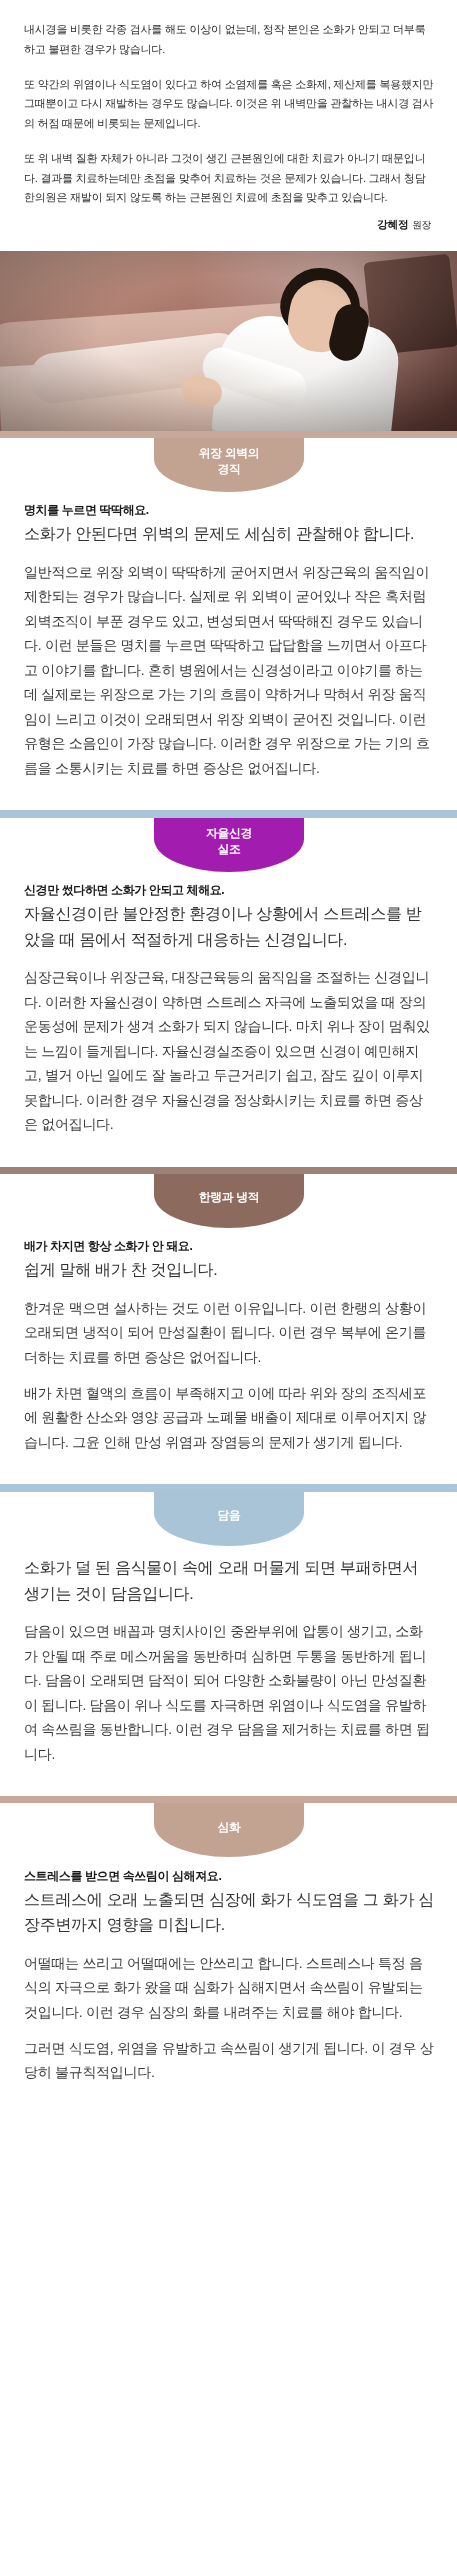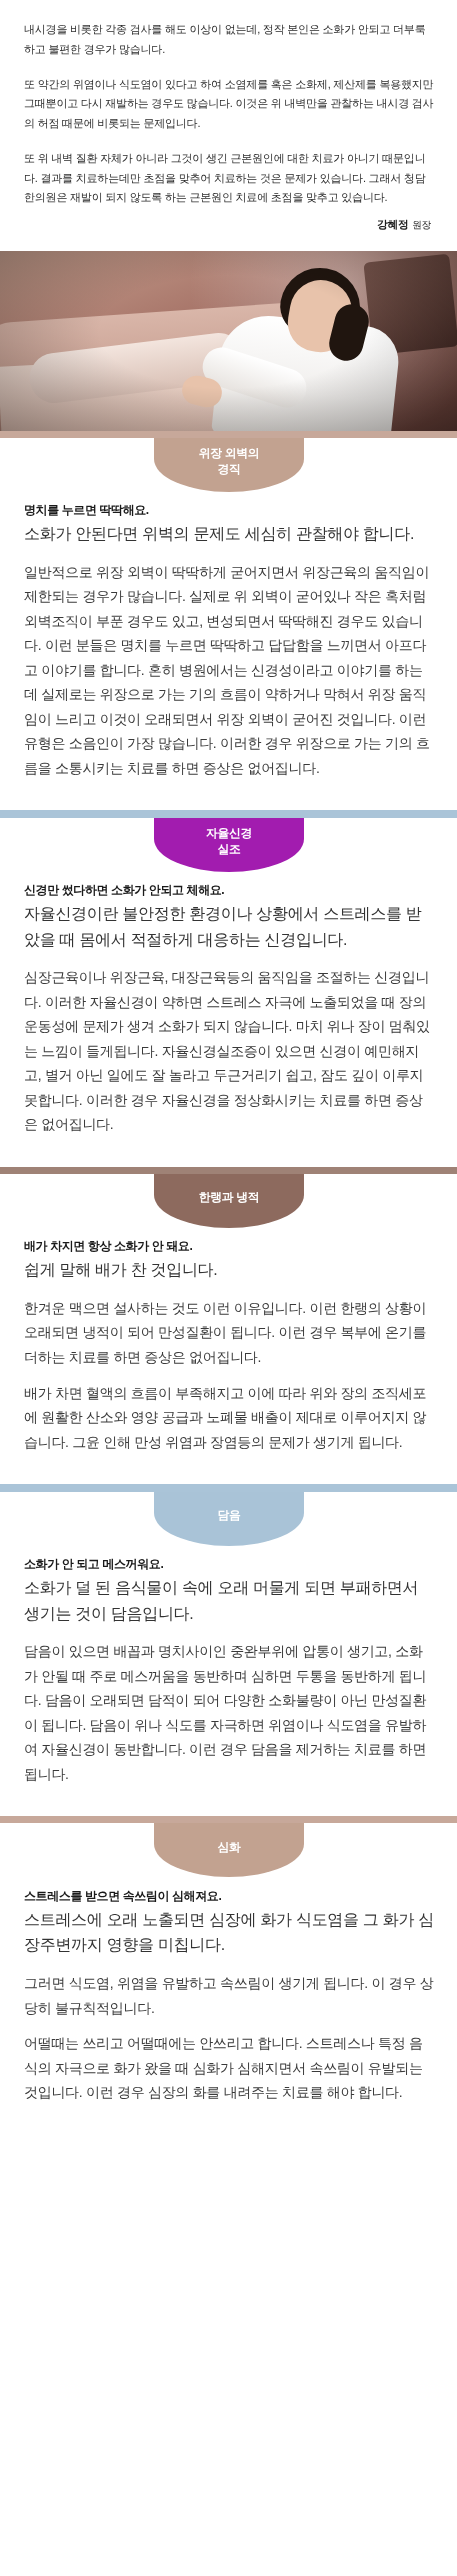--- a/index.html
+++ b/index.html
@@ -274,35 +274,34 @@
           <p class="para">배가 차면 혈액의 흐름이 부족해지고 이에 따라 위와 장의 조직세포에 원활한 산소와 영양 공급과 노폐물 배출이 제대로 이루어지지 않습니다. 그윤 인해 만성 위염과 장염등의 문제가 생기게 됩니다.</p>
         </div>
       </div>
       <div class="divider-space"></div>
       <div class="section">
         <div class="band" style="background: rgb(170, 196, 216);"></div>
         <div class="banner-wrap">
           <div class="banner" style="background: rgb(169, 195, 215);">담음</div>
         </div>
         <div class="section-body">
-          <p class="lead">소화가 안 되고 메스꺼워요.</p>
           <p class="sub">소화가 덜 된 음식물이 속에 오래 머물게 되면 부패하면서 생기는 것이 담음입니다.</p>
-          <p class="para">담음이 있으면 배꼽과 명치사이인 중완부위에 압통이 생기고, 소화가 안될 때 주로 메스꺼움을 동반하며 심하면 두통을 동반하게 됩니다. 담음이 오래되면 담적이 되어 다양한 소화불량이 아닌 만성질환이 됩니다. 담음이 위나 식도를 자극하면 위염이나 식도염을 유발하여 자율신경이 동반합니다. 이런 경우 담음을 제거하는 치료를 하면 됩니다.</p>
+          <p class="para">담음이 있으면 배꼽과 명치사이인 중완부위에 압통이 생기고, 소화가 안될 때 주로 메스꺼움을 동반하며 심하면 두통을 동반하게 됩니다. 담음이 오래되면 담적이 되어 다양한 소화불량이 아닌 만성질환이 됩니다. 담음이 위나 식도를 자극하면 위염이나 식도염을 유발하여 속쓰림을 동반합니다. 이런 경우 담음을 제거하는 치료를 하면 됩니다.</p>
         </div>
       </div>
       <div class="divider-space"></div>
       <div class="section">
         <div class="band" style="background: rgb(199, 168, 154);"></div>
         <div class="banner-wrap">
           <div class="banner" style="background: rgb(194, 162, 144);">심화</div>
         </div>
         <div class="section-body">
           <p class="lead">스트레스를 받으면 속쓰림이 심해져요.</p>
           <p class="sub">스트레스에 오래 노출되면 심장에 화가 식도염을 그 화가 심장주변까지 영향을 미칩니다.</p>
+          <p class="para">어떨때는 쓰리고 어떨때에는 안쓰리고 합니다. 스트레스나 특정 음식의 자극으로 화가 왔을 때 심화가 심해지면서 속쓰림이 유발되는 것입니다. 이런 경우 심장의 화를 내려주는 치료를 해야 합니다.</p>
           <p class="para">그러면 식도염, 위염을 유발하고 속쓰림이 생기게 됩니다. 이 경우 상당히 불규칙적입니다.</p>
-          <p class="para">어떨때는 쓰리고 어떨때에는 안쓰리고 합니다. 스트레스나 특정 음식의 자극으로 화가 왔을 때 심화가 심해지면서 속쓰림이 유발되는 것입니다. 이런 경우 심장의 화를 내려주는 치료를 해야 합니다.</p>
         </div>
       </div>
       <div class="divider-space"></div>
     </div>
 
 </div>
 
 
 </body></html>

